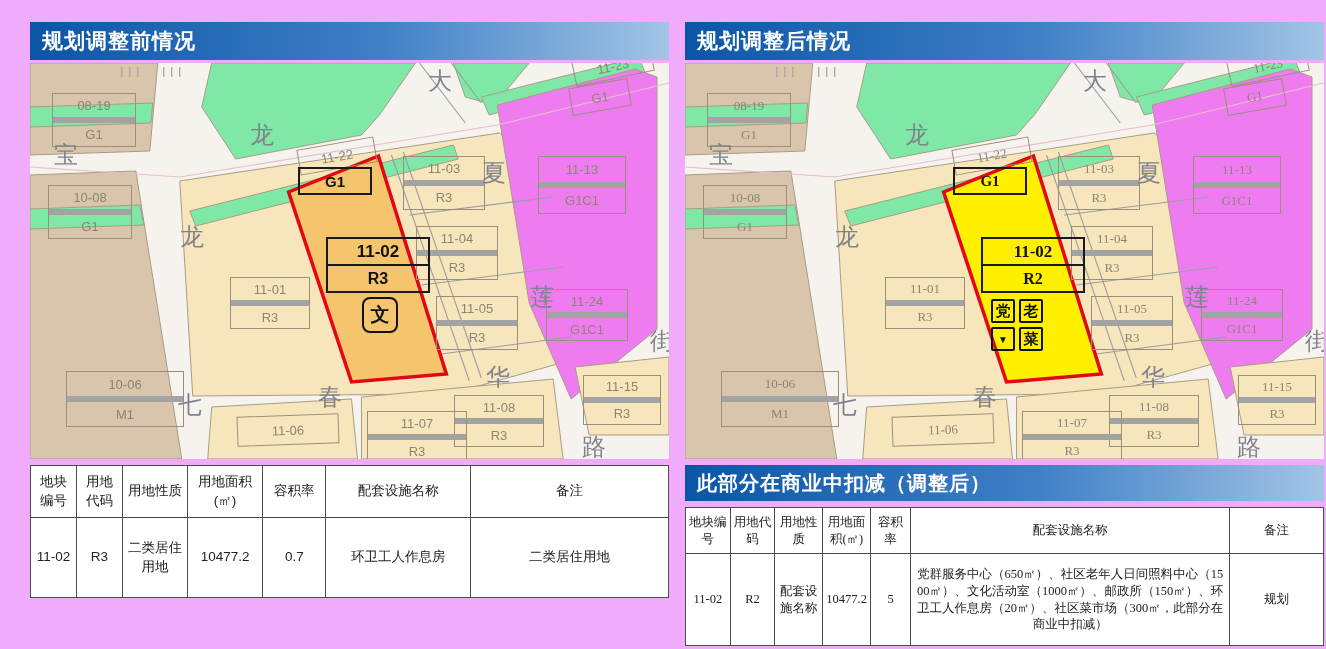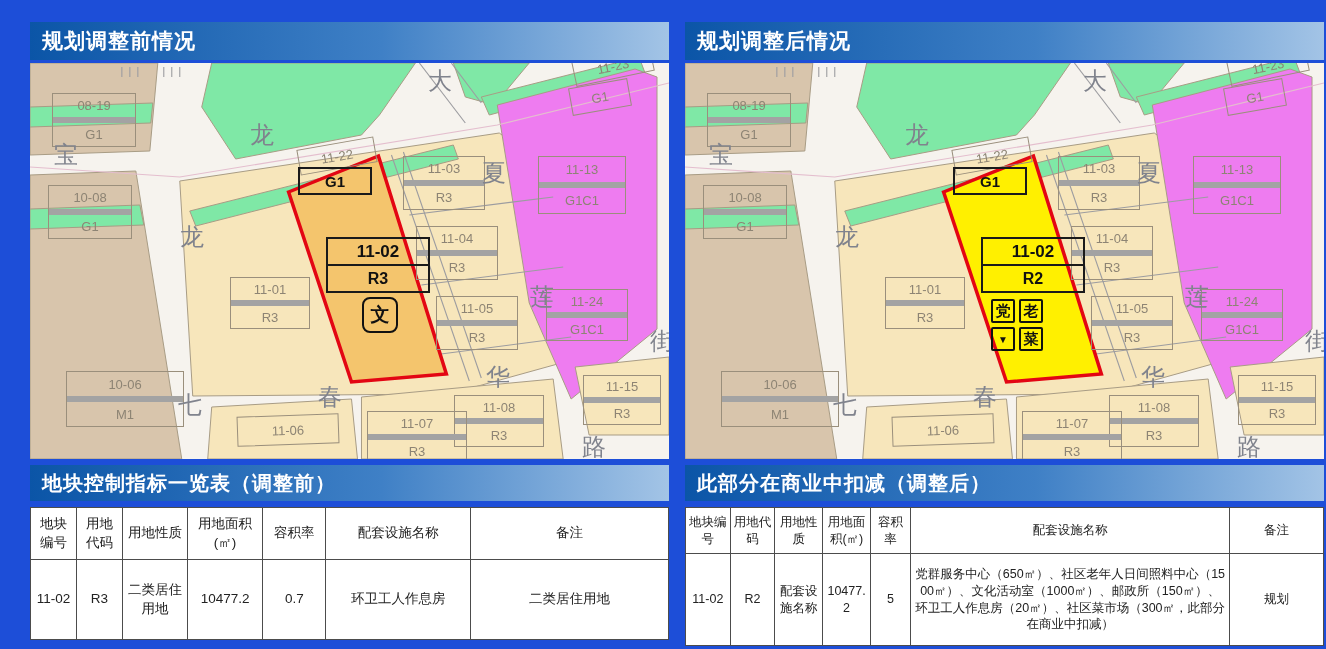--- a/index.html
+++ b/index.html
@@ -1,19 +1,19 @@
 <!DOCTYPE html>
 <html><head>
 <meta charset="utf-8">
 <style>
   html,body{margin:0;padding:0;background:#d5e1f0;font-family:"Liberation Sans","DejaVu Sans",sans-serif;}
-  .page{position:relative;width:1326px;height:649px;background:#1d4ed8;overflow:hidden;}
+  .page{position:relative;width:1326px;height:649px;background:#f0abfc;overflow:hidden;}
   .panel{position:absolute;top:22px;width:639px;}
   #panel-0{left:30px;}
-  #panel-1{left:685px;}
+  #panel-1{left:685px;font-family:Liberation Serif, serif;}
   .bar{height:38px;line-height:38px;padding-left:12px;box-sizing:border-box;
        background:linear-gradient(90deg,#0b55a7 0%,#3f80c6 55%,#a3c4e6 100%);
        color:#ffffff;font-size:21px;font-weight:bold;letter-spacing:1px;}
   .bar2{height:36px;line-height:36px;margin-top:6px;font-size:20px;}
   .map{position:relative;height:396px;margin-top:3px;background:#f6f3ee;overflow:hidden;}
   .map svg{position:absolute;left:0;top:0;width:100%;height:100%;}
 
   
   .plabel{position:absolute;border:1px solid #9a8f7c;color:#8d8474;font-size:13px;
           display:flex;flex-direction:column;text-align:center;box-sizing:border-box;}
@@ -143,21 +143,20 @@
         <div class="street" style="left: 288px; top: 322px;">春</div>
         <div class="street" style="left: 456px; top: 302px;">华</div>
         <div class="street" style="left: 552px; top: 372px;">路</div>
         <div class="bboxg1" style="left: 268px; top: 104px; width: 74px; height: 28px;">G1</div>
         <div class="bbox" style="left: 296px; top: 174px; width: 104px; height: 56px;">
           <div class="r1">11-02</div>
           <div class="r2">R3</div>
         </div>
         <div class="micon" style="left: 332px; top: 234px; width: 36px; height: 36px; font-size: 19px; border-radius: 8px;">文</div>
       </div>
-    <div class="bar bar2">地块控制指标一览表（调整前）</div>
     <table class="ctl t0">
       <colgroup>
         <col style="width:7.2%">
           <col style="width:7.2%">
           <col style="width:10.2%">
           <col style="width:11.8%">
         <col style="width:9.9%">
           <col style="width:22.7%">
           <col style="width:31%">
       </colgroup>

